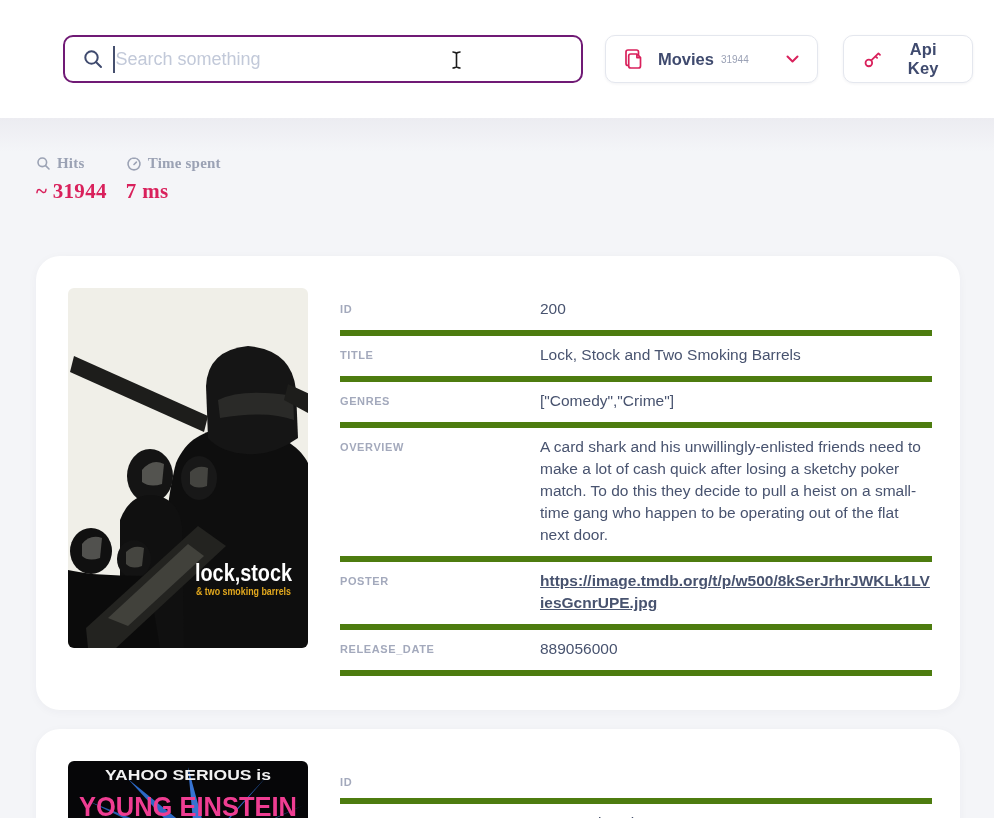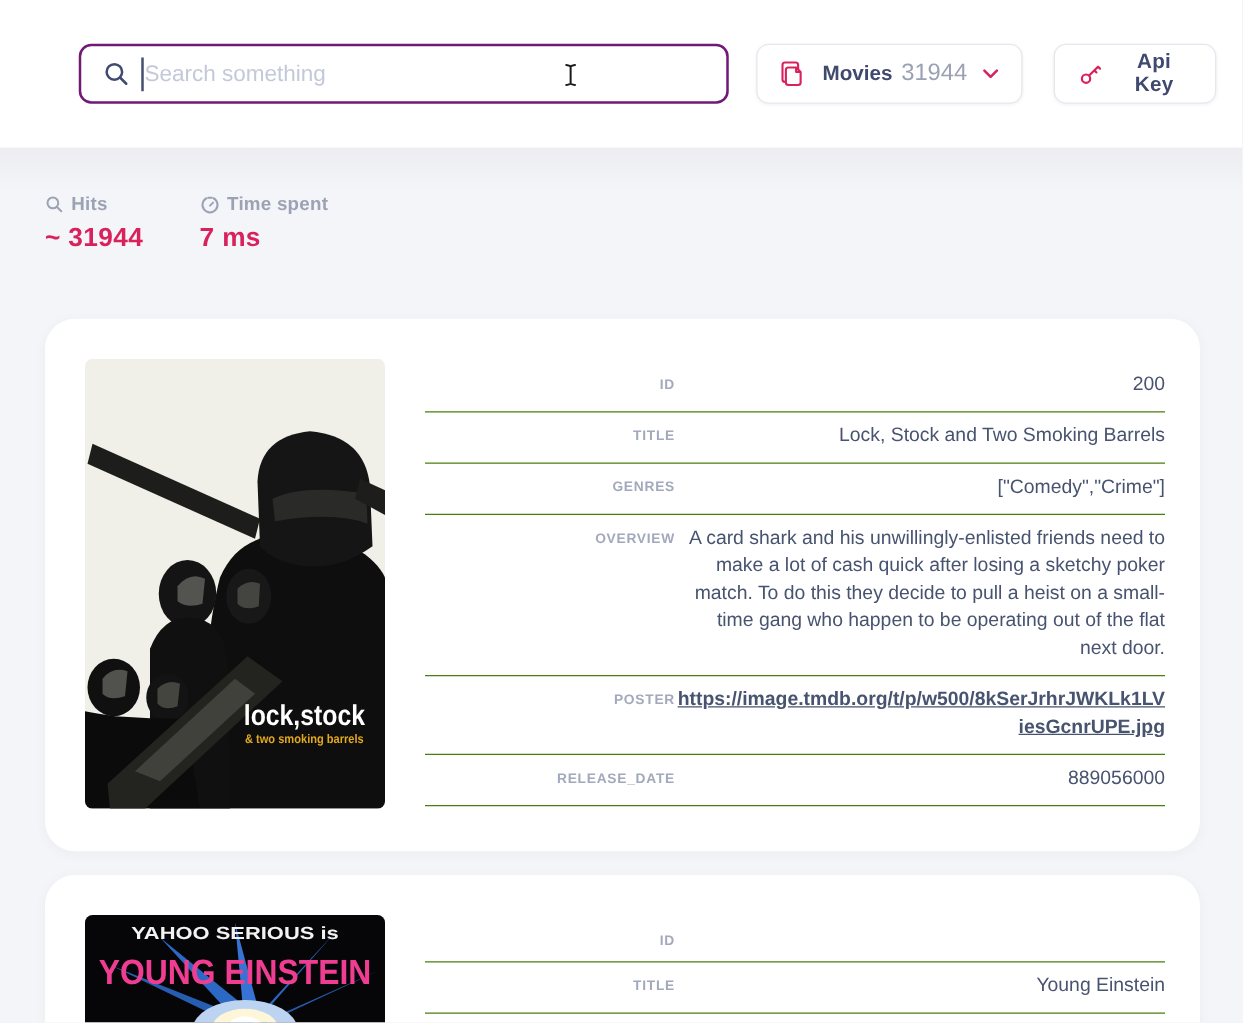--- a/index.html
+++ b/index.html
@@ -15,44 +15,44 @@
   .search-box .mag { flex:0 0 auto; margin-right:9px; }
   .caret { width:1.5px; height:27px; background:#454f6e; margin-right:1px; }
   .search-input { flex:1; border:none; outline:none; font-family:"Liberation Sans",sans-serif;
     font-size:18px; color:#414d6e; background:transparent; }
   .search-input::placeholder { color:#c2c9d9; }
   .btn { position:absolute; top:35px; height:48px; background:#fff; border:1px solid #e4e7ee;
     border-radius:10px; box-shadow:0 1px 3px rgba(30,30,60,0.06);
     display:flex; align-items:center; cursor:pointer; font-family:"Liberation Sans",sans-serif; }
   .index-select { left:605px; width:213px; padding:0 18px 0 16px; }
   .index-select .lbl { font-size:16.5px; font-weight:bold; color:#3f4a6e; margin-left:13px; }
-  .index-select .cnt { font-size:19px; color:#9aa1b5; margin-left:7px; }
+  .index-select .cnt { font-size:10px; color:#9aa1b5; margin-left:7px; }
   .index-select .chev { margin-left:auto; }
   .apikey-btn { left:843px; width:130px; padding:0 18px; justify-content:center; }
   .apikey-btn .lbl { font-size:16.5px; font-weight:bold; color:#3f4a6e; margin-left:10px; letter-spacing:0.2px; }
 
   .ibeam { position:absolute; left:449px; top:50px; z-index:9; }
 
   
   .main { position:absolute; top:118px; left:0; width:994px; height:700px;
     background:linear-gradient(180deg,#ececf1 0px,#f4f5f8 34px); padding:37px 34px 0 36px; }
 
-  .stats { display:flex; gap:45px; }
+  .stats { display:flex; gap:19px;font-family:Liberation Serif, serif; }
   .stat .stat-head { display:flex; align-items:center; gap:6px; }
   .stat .stat-label { font-size:15px; font-weight:bold; color:#9ba2b4; letter-spacing:0.2px; }
   .stat .stat-value { margin-top:7px; font-size:21px; font-weight:bold; color:#d9215c; letter-spacing:0.3px; }
 
   .results { margin-top:52px; display:flex; flex-direction:column; gap:19px; }
   .card { width:924px; background:#fff; border-radius:24px; box-shadow:0 2px 10px rgba(40,40,70,0.04);
     padding:32px 28px 34px 32px; display:flex; gap:32px; }
   .poster { flex:0 0 240px; width:240px; height:360px; border-radius:6px; overflow:hidden; }
 
   .fields { flex:1; min-width:0; padding-top:2px; }
   .frow { display:grid; grid-template-columns:200px 1fr; align-items:start;
-    padding:8px 0 10px; border-bottom:1px solid #4d7c0f;text-align:right; }
+    padding:8px 0 10px; border-bottom:6px solid #4d7c0f; }
   .flabel { font-size:11px; font-weight:bold; color:#a3a9bc; letter-spacing:0.6px; padding-top:5px; }
   .fvalue { font-size:15.5px; color:#48536f; line-height:22px; }
   .fvalue.link a { color:#48536f; text-decoration:underline; word-break:break-all; font-weight:bold; }
 </style>
 </head>
 <body>
 
 <div class="page">
 
   <div class="header">

